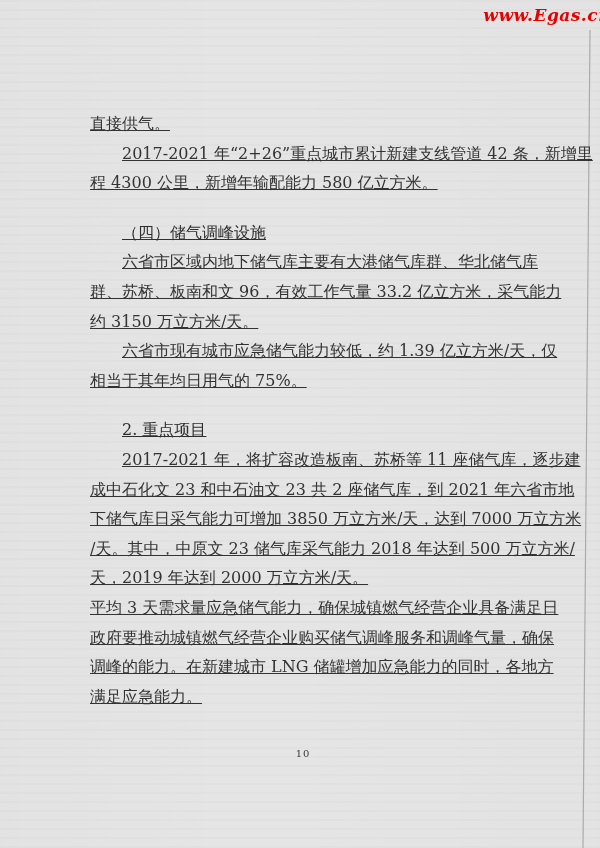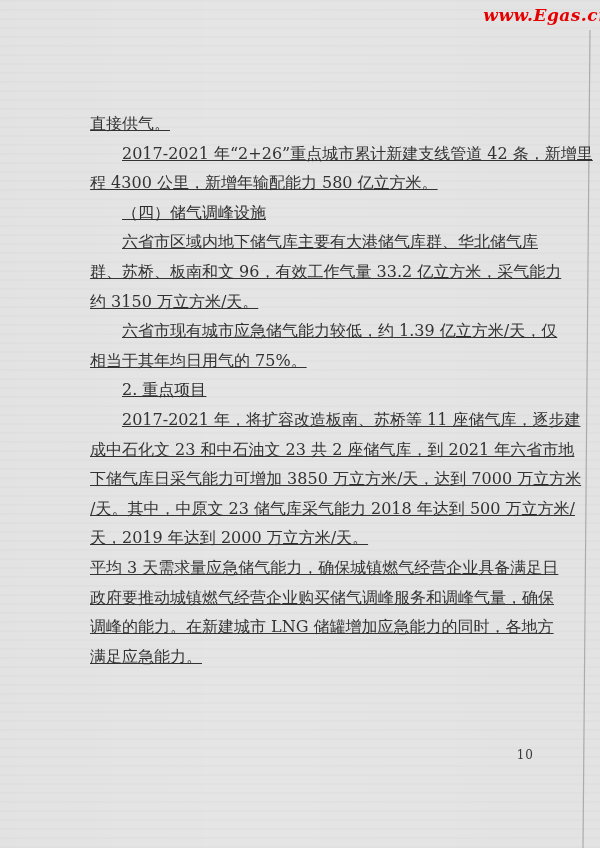--- a/index.html
+++ b/index.html
@@ -50,28 +50,28 @@
     font-size: 16px;
     line-height: 29.6px;
   }
   .line {
     height: 29.6px;
     white-space: nowrap;
     text-align: left;
     text-decoration: underline;
   }
   .line.indent { text-indent: 32px; }
-  .line.heading { color: #2e2e2e; }
+  .line.heading { color: #2e2e2e; margin-top: 20px; }
   .page-number {
     position: absolute;
     top: 748px;
-    left: 84px;
+    left: 78px;
     width: 450px;
-    text-align: right;
-    font-size: 12px;
+    text-align: center;
+    font-size: 10px;
     color: #3a3a3a;
     letter-spacing: 1px;
   }
 </style>
 </head>
 <body>
 
 <div class="page">
   <div class="scan-texture"></div>
 

